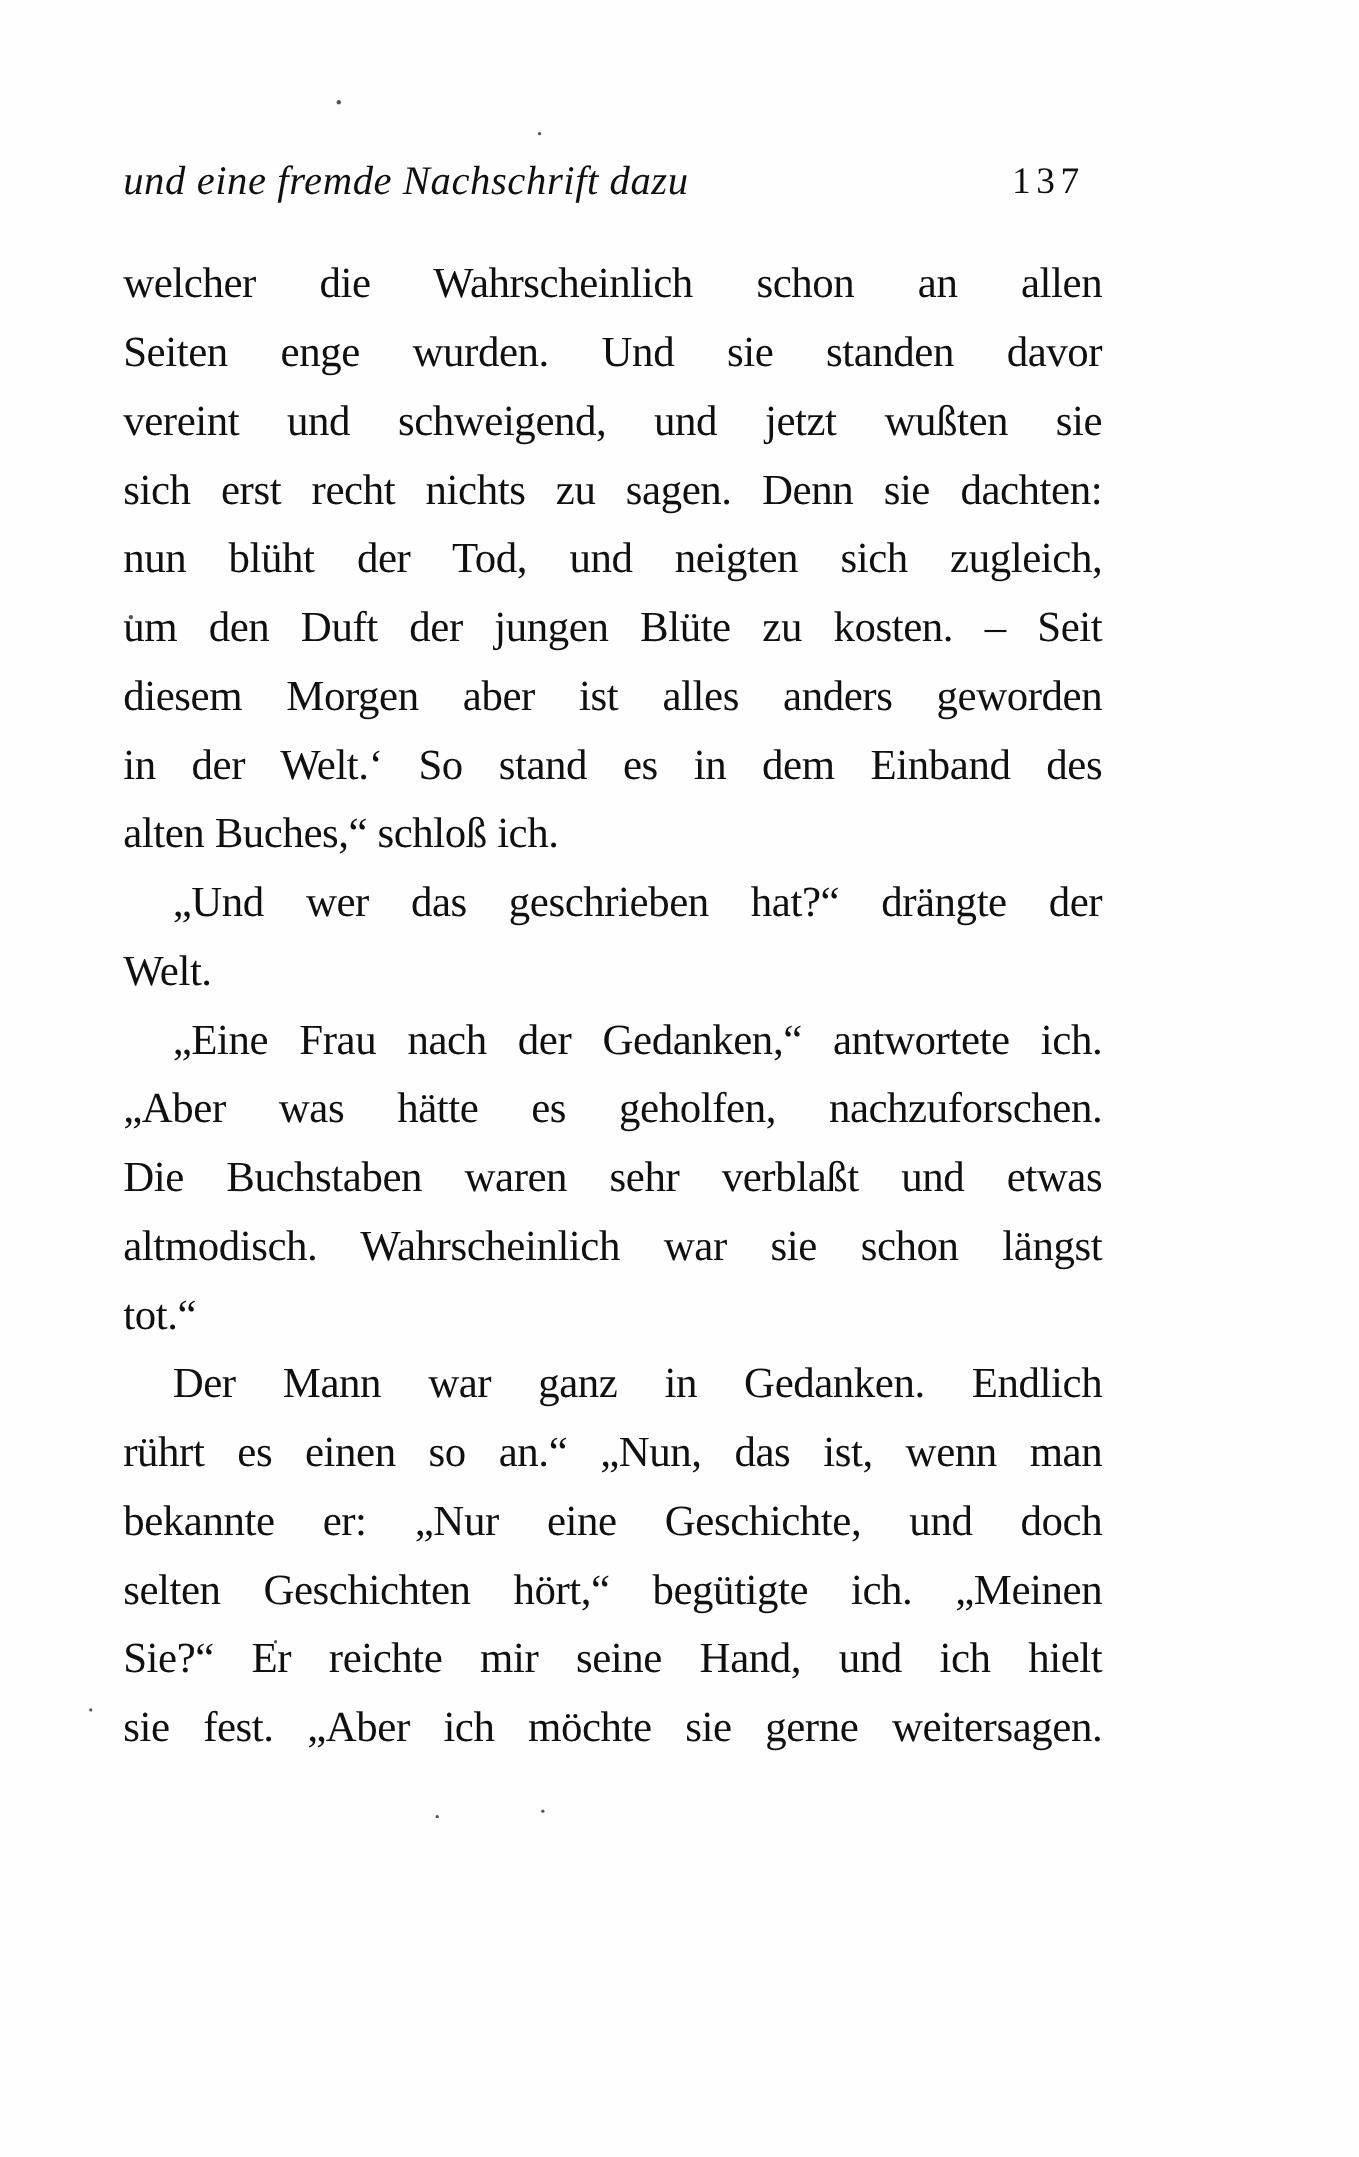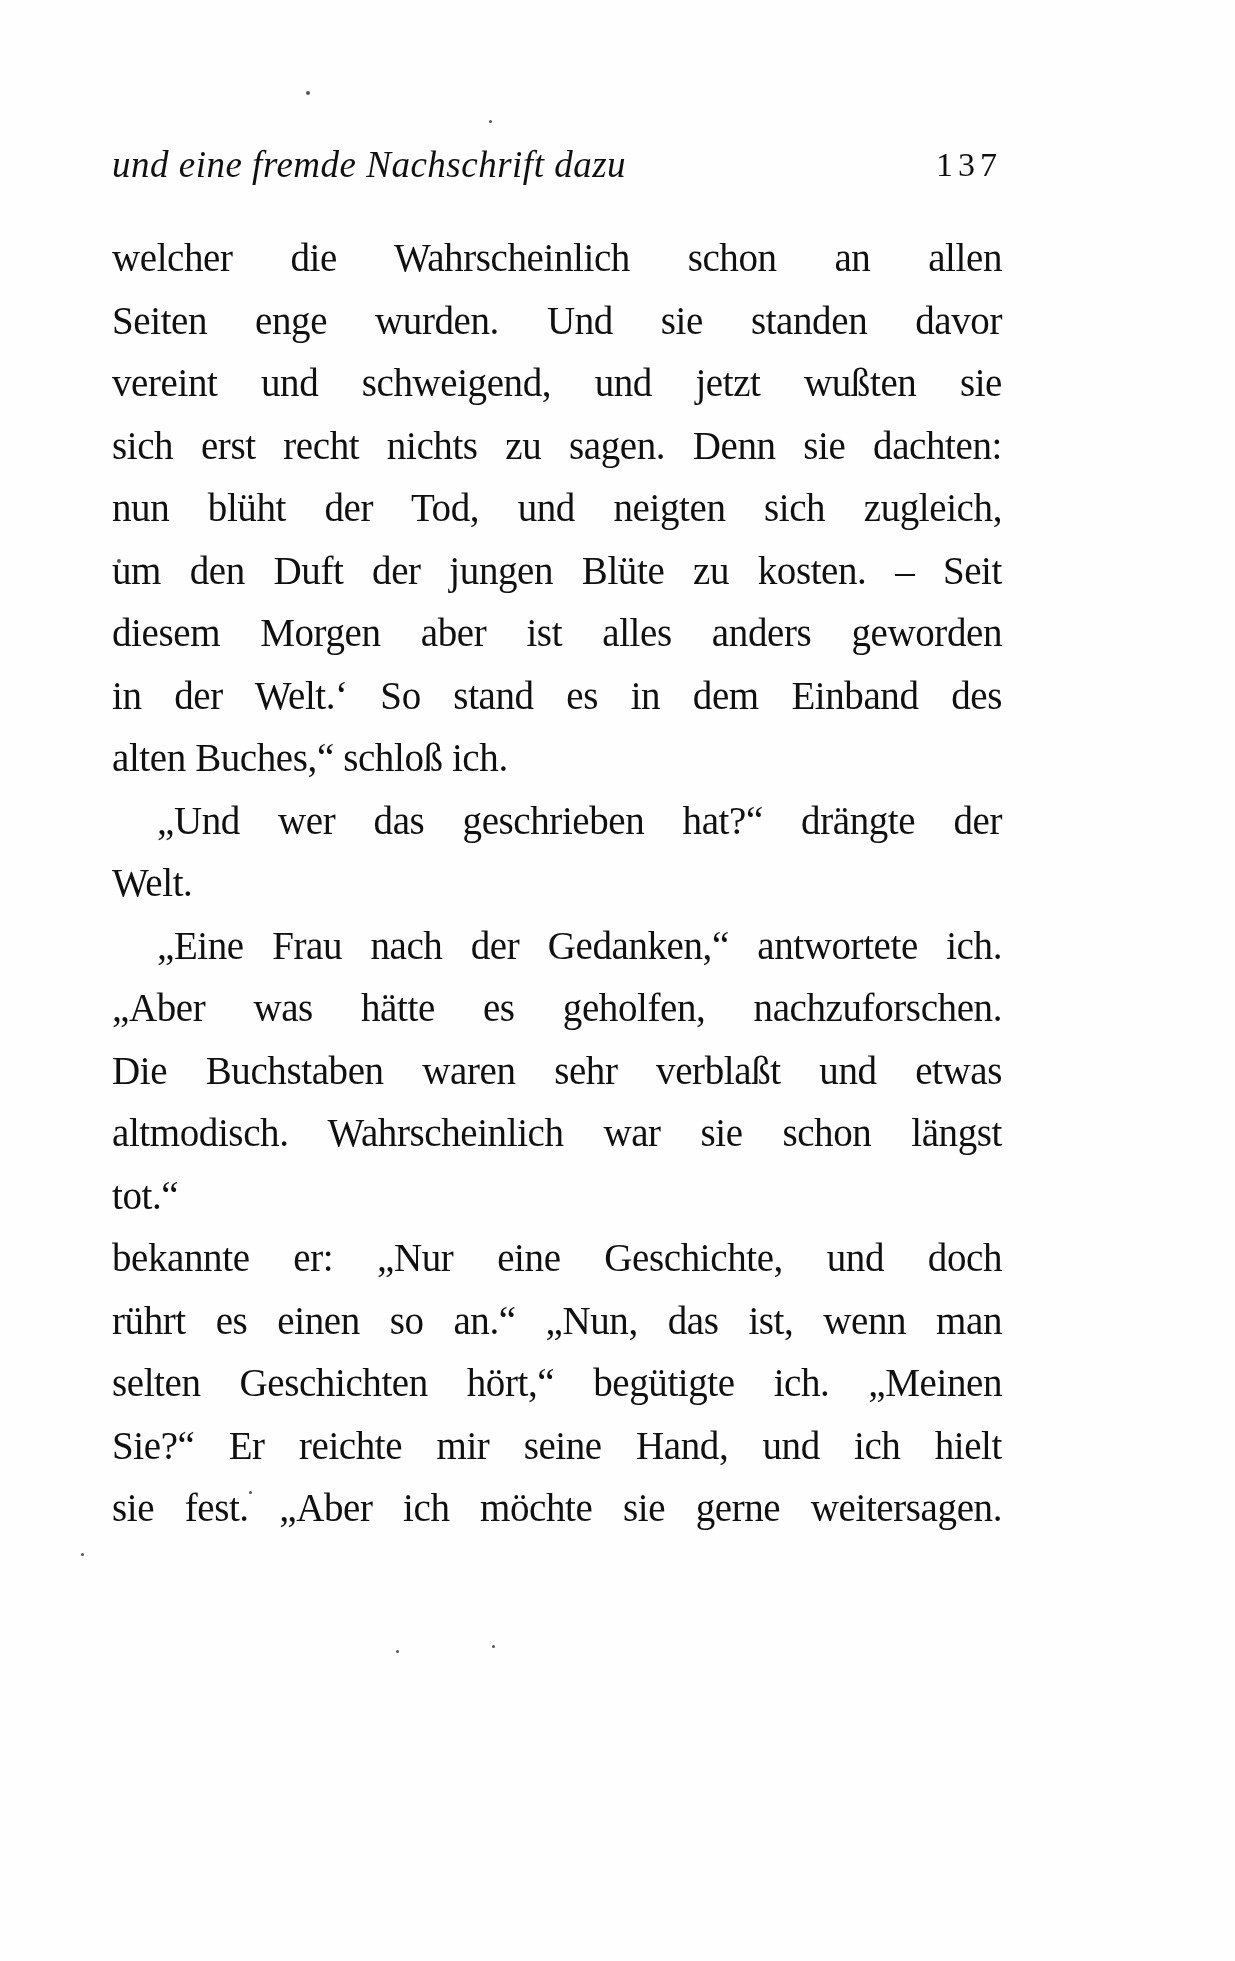--- a/index.html
+++ b/index.html
@@ -29,21 +29,21 @@
     position:absolute;
     left:0; right:30px;
     text-align:left;
     font-style:italic;
     font-size:37px;
     letter-spacing:0.5px;
     white-space:nowrap;
   }
   .page-number{
     position:absolute;
-    right:0;
+    right:16px;
     font-size:34px;
     letter-spacing:5px;
     font-variant-numeric:oldstyle-nums;
   }
   
   .text-block{
     position:absolute;
     top:227px;
     left:112px;
     width:890px;
@@ -95,22 +95,23 @@
 
     <div class="line indent">„Und wer das geschrieben hat?“ drängte der</div>
     <div class="line end">Welt.</div>
 
     <div class="line indent">„Eine Frau nach der Gedanken,“ antwortete ich.</div>
     <div class="line">„Aber was hätte es geholfen, nachzuforschen.</div>
     <div class="line">Die Buchstaben waren sehr verblaßt und etwas</div>
     <div class="line">altmodisch. Wahrscheinlich war sie schon längst</div>
     <div class="line end">tot.“</div>
 
+    <div class="line indent">Der Mann war ganz in Gedanken. Endlich</div>
+    <div class="line">rührt es einen so an.“ „Nun, das ist, wenn man</div>
     <div class="line">bekannte er: „Nur eine Geschichte, und doch</div>
-    <div class="line">rührt es einen so an.“ „Nun, das ist, wenn man</div>
     <div class="line">selten Geschichten hört,“ begütigte ich. „Meinen</div>
     <div class="line">Sie?“ Er reichte mir seine Hand, und ich hielt</div>
     <div class="line">sie fest. „Aber ich möchte sie gerne weitersagen.</div>
   </div>
 
   <div class="speck" style="left:306px;top:91px;width:4px;height:4px;"></div>
   <div class="speck" style="left:489px;top:120px;width:3px;height:3px;"></div>
   <div class="speck" style="left:117px;top:559px;width:4px;height:4px;"></div>
   <div class="speck" style="left:249px;top:1491px;width:3px;height:3px;"></div>
   <div class="speck" style="left:81px;top:1553px;width:3px;height:3px;"></div>

